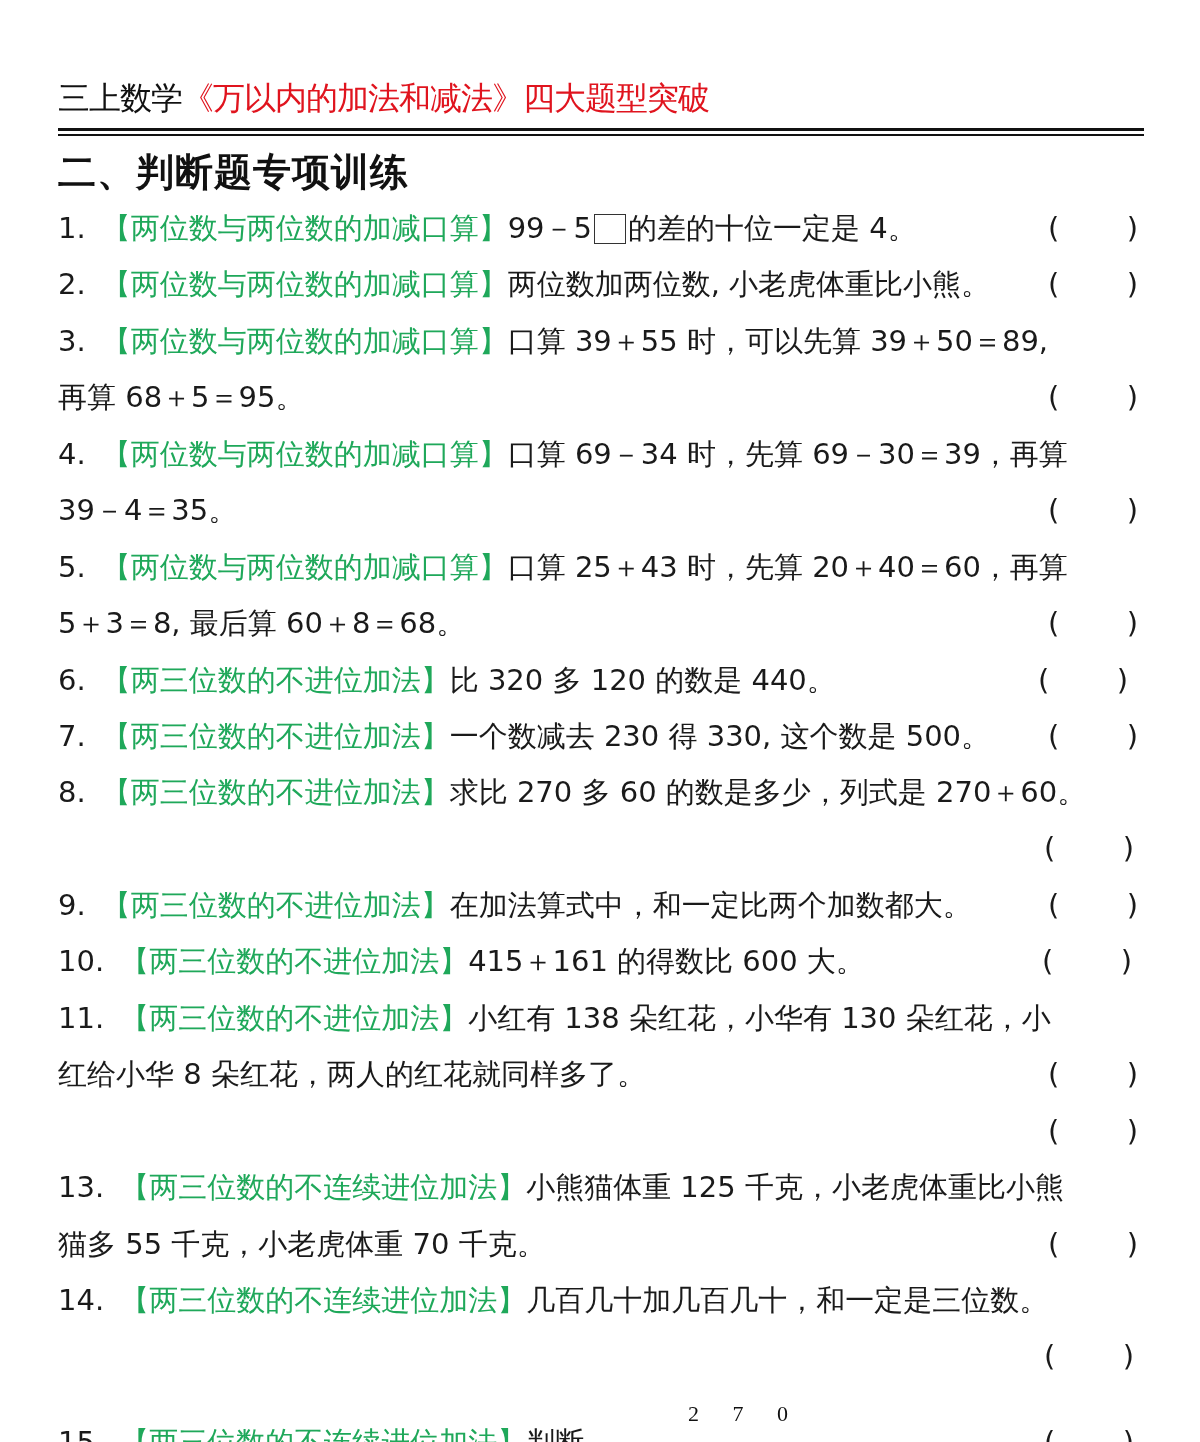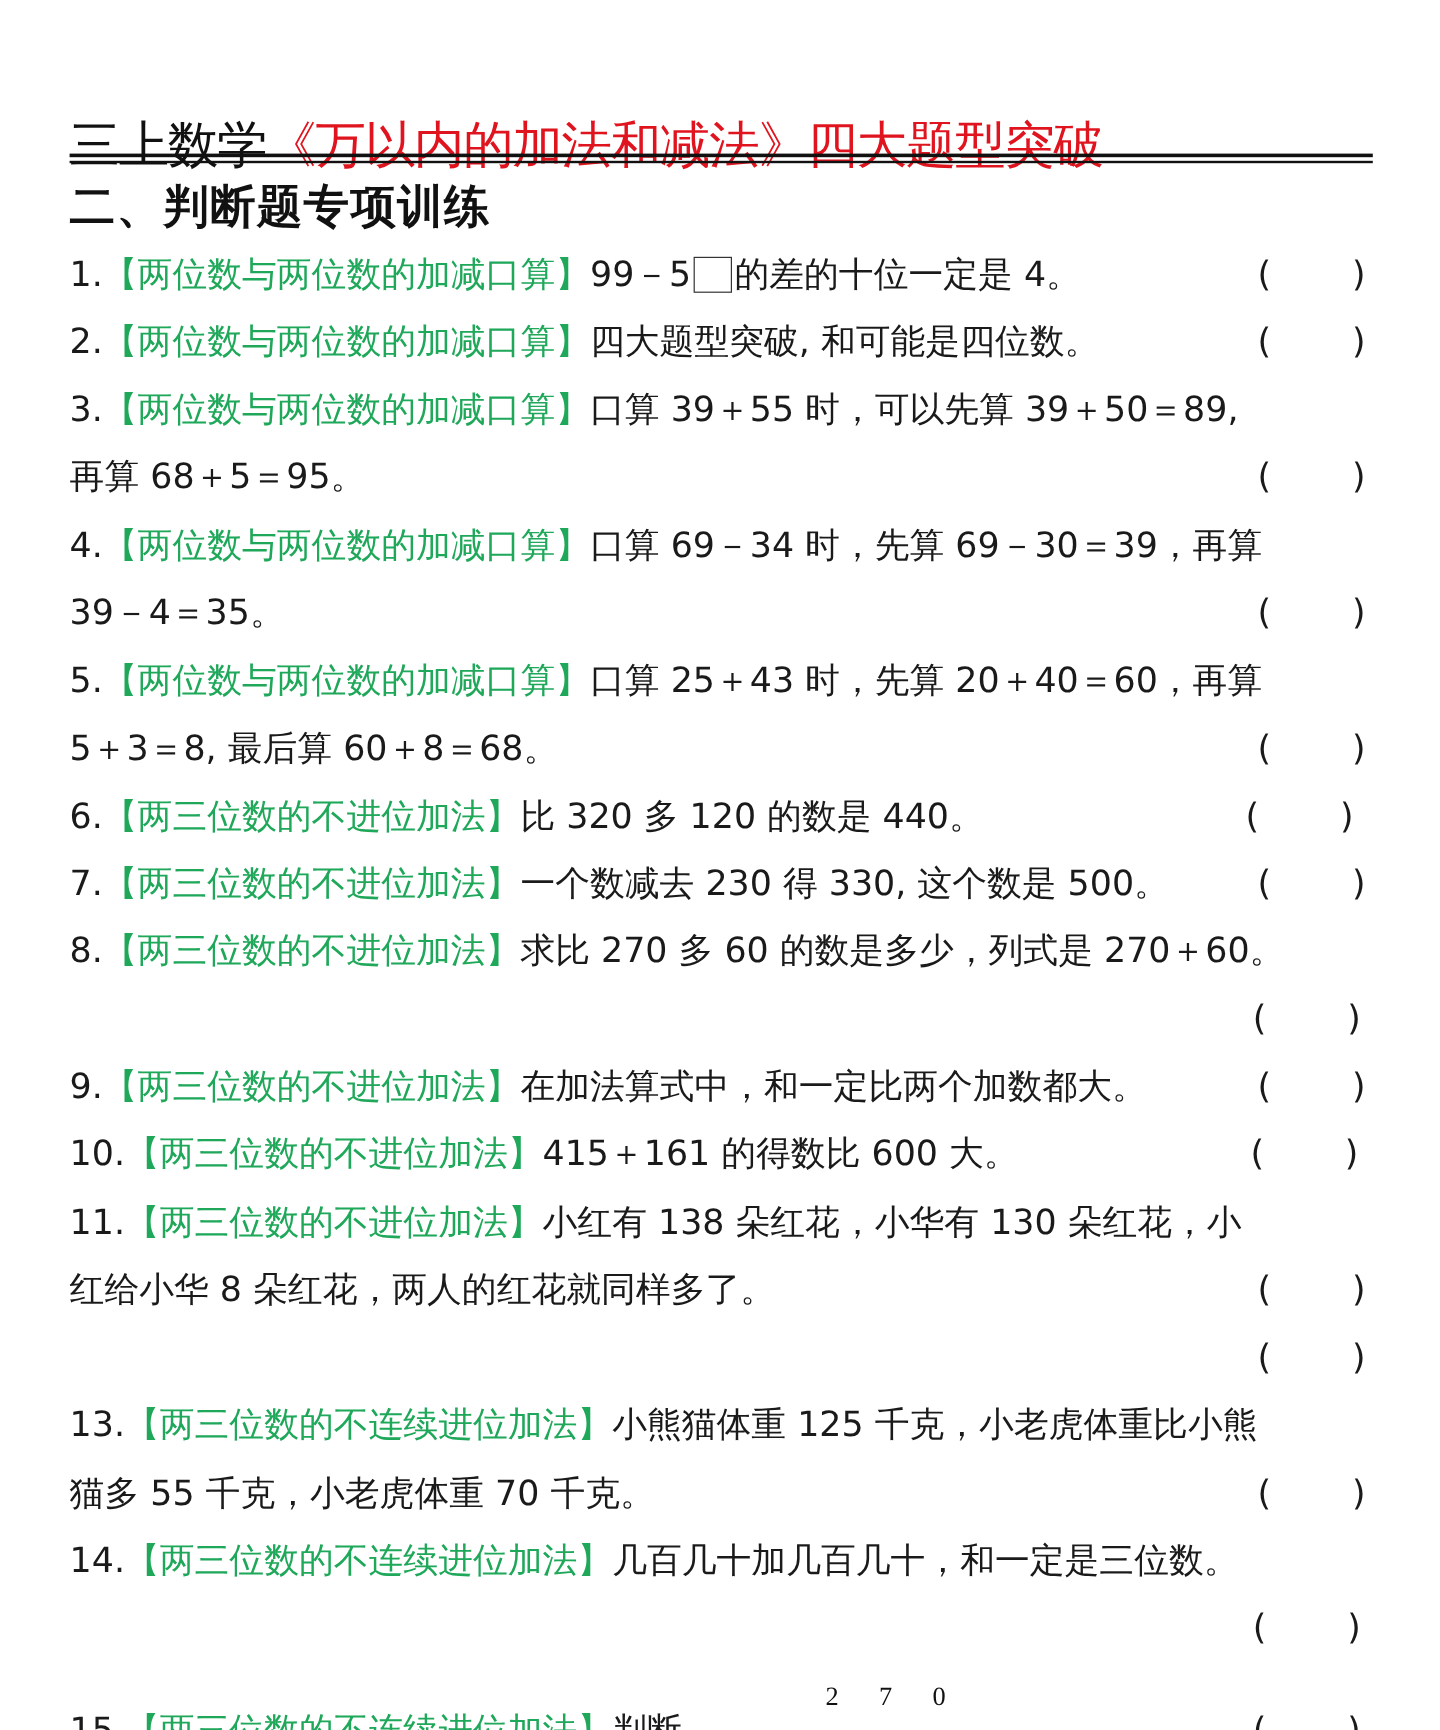--- a/index.html
+++ b/index.html
@@ -4,35 +4,35 @@
 <style>
   html, body { margin: 0; padding: 0; background: #ffffff; }
   body {
     width: 1200px; height: 1442px; overflow: hidden; position: relative;
     font-family: "DejaVu Sans", "Liberation Sans", sans-serif;
     color: #1a1a1a;
   }
   .page { position: absolute; left: 0; top: 0; width: 1200px; height: 1442px; }
   .title {
     position: absolute; left: 58px; top: 68px; width: 1090px;
-    font-size: 42px; line-height: 60px; white-space: nowrap; letter-spacing: -1px; margin-top: 23px;
+    font-size: 32px; line-height: 60px; white-space: nowrap; letter-spacing: -1px;
   }
   .title .black { color: #111111; }
   .title .red { color: #e0141e; }
   .rule-thick { position: absolute; left: 58px; top: 128px; width: 1086px; height: 3px; background: #111; }
   .rule-thin { position: absolute; left: 58px; top: 134px; width: 1086px; height: 2px; background: #111; }
   .section {
     position: absolute; left: 58px; top: 146px; font-size: 38px; line-height: 52px;
     font-weight: bold; color: #111; white-space: nowrap; letter-spacing: 1px; text-align: right;
   }
   .line {
     position: absolute; left: 58px; width: 1090px; height: 40px;
     font-size: 29px; line-height: 40px; white-space: nowrap; color: #1a1a1a;
   }
-  .tag { color: #1fa85a; }
+  .tag { color: #1fa85a; margin-left: 16px; }
   .paren {
     position: absolute; width: 90px; height: 40px; font-size: 29px; line-height: 40px;
     display: flex; justify-content: space-between; color: #1a1a1a;
   }
   .blank-box {
     display: inline-block; width: 32px; height: 30px; border: 1.5px solid #333;
     vertical-align: -6px; margin: 0 2px; box-sizing: border-box;
   }
   .vert-calc {
     position: absolute; left: 688px; top: 1400px; font-family: "Liberation Serif", serif;
@@ -54,21 +54,21 @@
 
   <div class="line" style="top:208px">
     <span>1.</span><span class="tag">【两位数与两位数的加减口算】</span><span>99－5</span><span class="blank-box"></span><span>的差的十位一定是 4。</span>
   </div>
   <div class="paren" style="left:1048px; top:208px">
       <span>(</span>
       <span>)</span>
     </div>
 
   <div class="line" style="top:264px">
-    <span>2.</span><span class="tag">【两位数与两位数的加减口算】</span><span>四大题型突破, 和可能是四位数。</span>
+    <span>2.</span><span class="tag">【两位数与两位数的加减口算】</span><span>两位数加两位数, 小老虎体重比小熊。</span>
   </div>
   <div class="paren" style="left:1048px; top:264px">
       <span>(</span>
       <span>)</span>
     </div>
 
   <div class="line" style="top:321px">
     <span>3.</span><span class="tag">【两位数与两位数的加减口算】</span><span>口算 39＋55 时，可以先算 39＋50＝89,</span>
   </div>
   <div class="line" style="top:377px">再算 68＋5＝95。</div>

